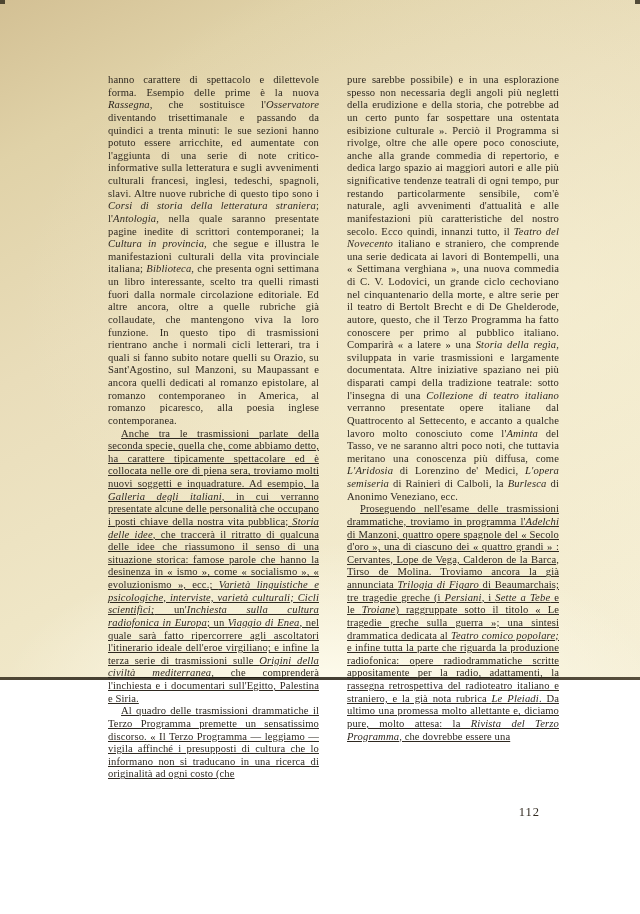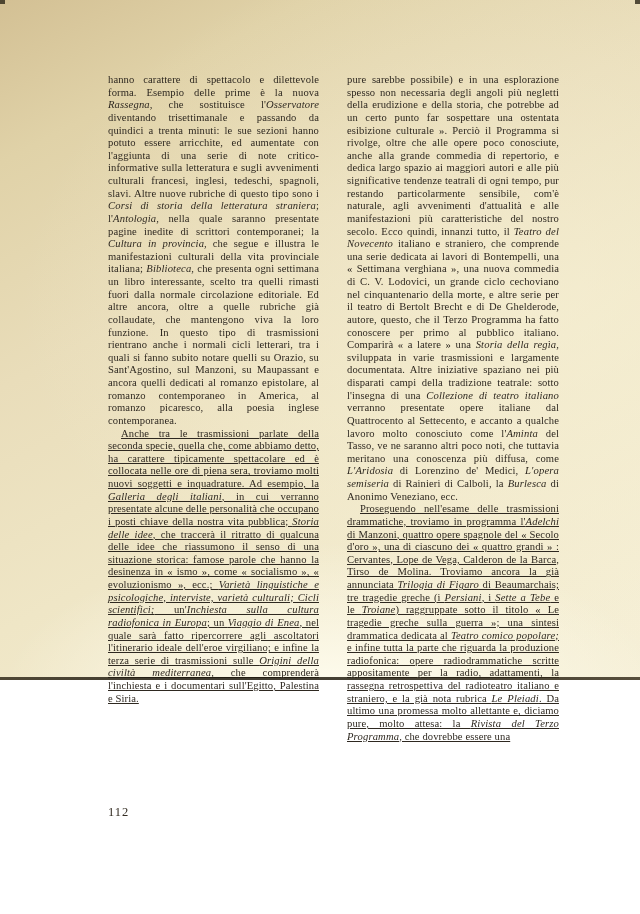--- a/index.html
+++ b/index.html
@@ -51,37 +51,38 @@
     margin: 0;
     padding: 0;
   }
   .column p.para.indent { text-indent: 13px; text-decoration: underline; }
   .column i { letter-spacing: 0.15px; }
   .page-number {
     position: absolute;
     left: 108px;
     top: 805px;
     width: 432px;
-    text-align: left;
+    text-align: right;
     color: #332c22;
     font-family: "Liberation Serif", "DejaVu Serif", serif;
     font-size: 12.5px;
     letter-spacing: 1px;
   }
 </style>
 </head>
 <body>
 
 <div class="scan">
   <div class="corner-speck tl"></div>
   <div class="corner-speck tr"></div>
 
   <div class="column left">
       <p class="para" lang="it">hanno carattere di spettacolo e dilettevole forma. Esempio delle prime è la nuova <i>Rassegna</i>, che sostituisce l'<i>Osservatore</i> diventando trisettimanale e passando da quindici a trenta minuti: le sue sezioni hanno potuto essere arricchite, ed aumentate con l'aggiunta di una serie di note critico-informative sulla letteratura e sugli avvenimenti culturali francesi, inglesi, tedeschi, spagnoli, slavi. Altre nuove rubriche di questo tipo sono i <i>Corsi di storia della letteratura straniera</i>; l'<i>Antologia</i>, nella quale saranno presentate pagine inedite di scrittori contemporanei; la <i>Cultura in provincia</i>, che segue e illustra le manifestazioni culturali della vita provinciale italiana; <i>Biblioteca</i>, che presenta ogni settimana un libro interessante, scelto tra quelli rimasti fuori dalla normale circolazione editoriale. Ed altre ancora, oltre a quelle rubriche già collaudate, che mantengono viva la loro funzione. In questo tipo di trasmissioni rientrano anche i normali cicli letterari, tra i quali si fanno subito notare quelli su Orazio, su Sant'Agostino, sul Manzoni, su Maupassant e ancora quelli dedicati al romanzo epistolare, al romanzo contemporaneo in America, al romanzo picaresco, alla poesia inglese contemporanea.</p>
       <p class="para indent" lang="it">Anche tra le trasmissioni parlate della seconda specie, quella che, come abbiamo detto, ha carattere tipicamente spettacolare ed è collocata nelle ore di piena sera, troviamo molti nuovi soggetti e inquadrature. Ad esempio, la <i>Galleria degli italiani</i>, in cui verranno presentate alcune delle personalità che occupano i posti chiave della nostra vita pubblica; <i>Storia delle idee</i>, che traccerà il ritratto di qualcuna delle idee che riassumono il senso di una situazione storica: famose parole che hanno la desinenza in « ismo », come « socialismo », « evoluzionismo », ecc.; <i>Varietà linguistiche e psicologiche, interviste, varietà culturali; Cicli scientifici;</i> un'<i>Inchiesta sulla cultura radiofonica in Europa</i>; un <i>Viaggio di Enea</i>, nel quale sarà fatto ripercorrere agli ascoltatori l'itinerario ideale dell'eroe virgiliano; e infine la terza serie di trasmissioni sulle <i>Origini della civiltà mediterranea</i>, che comprenderà l'inchiesta e i documentari sull'Egitto, Palestina e Siria.</p>
+      <p class="para indent" lang="it">Al quadro delle trasmissioni drammatiche il Terzo Programma premette un sensatissimo discorso. « Il Terzo Programma — leggiamo — vigila affinché i presupposti di cultura che lo informano non si traducano in una ricerca di originalità ad ogni costo (che</p>
     </div>
 
   <div class="column right">
       <p class="para" lang="it">pure sarebbe possibile) e in una esplorazione spesso non necessaria degli angoli più negletti della erudizione e della storia, che potrebbe ad un certo punto far sospettare una ostentata esibizione culturale ». Perciò il Programma si rivolge, oltre che alle opere poco conosciute, anche alla grande commedia di repertorio, e dedica largo spazio ai maggiori autori e alle più significative tendenze teatrali di ogni tempo, pur restando particolarmente sensibile, com'è naturale, agli avvenimenti d'attualità e alle manifestazioni più caratteristiche del nostro secolo. Ecco quindi, innanzi tutto, il <i>Teatro del Novecento</i> italiano e straniero, che comprende una serie dedicata ai lavori di Bontempelli, una « Settimana verghiana », una nuova commedia di C. V. Lodovici, un grande ciclo cechoviano nel cinquantenario della morte, e altre serie per il teatro di Bertolt Brecht e di De Ghelderode, autore, questo, che il Terzo Programma ha fatto conoscere per primo al pubblico italiano. Comparirà « a latere » una <i>Storia della regìa</i>, sviluppata in varie trasmissioni e largamente documentata. Altre iniziative spaziano nei più disparati campi della tradizione teatrale: sotto l'insegna di una <i>Collezione di teatro italiano</i> verranno presentate opere italiane dal Quattrocento al Settecento, e accanto a qualche lavoro molto conosciuto come l'<i>Aminta</i> del Tasso, ve ne saranno altri poco noti, che tuttavia meritano una conoscenza più diffusa, come <i>L'Aridosia</i> di Lorenzino de' Medici, <i>L'opera semiseria</i> di Rainieri di Calboli, la <i>Burlesca</i> di Anonimo Veneziano, ecc.</p>
       <p class="para indent" lang="it">Proseguendo nell'esame delle trasmissioni drammatiche, troviamo in programma l'<i>Adelchi</i> di Manzoni, quattro opere spagnole del « Secolo d'oro », una di ciascuno dei « quattro grandi » : Cervantes, Lope de Vega, Calderon de la Barca, Tirso de Molina. Troviamo ancora la già annunciata <i>Trilogia di Figaro</i> di Beaumarchais; tre tragedie greche (i <i>Persiani</i>, i <i>Sette a Tebe</i> e le <i>Troiane</i>) raggruppate sotto il titolo « Le tragedie greche sulla guerra »; una sintesi drammatica dedicata al <i>Teatro comico popolare;</i> e infine tutta la parte che riguarda la produzione radiofonica: opere radiodrammatiche scritte appositamente per la radio, adattamenti, la rassegna retrospettiva del radioteatro italiano e straniero, e la già nota rubrica <i>Le Pleiadi</i>. Da ultimo una promessa molto allettante e, diciamo pure, molto attesa: la <i>Rivista del Terzo Programma</i>, che dovrebbe essere una</p>
     </div>
 
   <div class="page-number">112</div>
 
   <div class="edge-bottom"></div>

